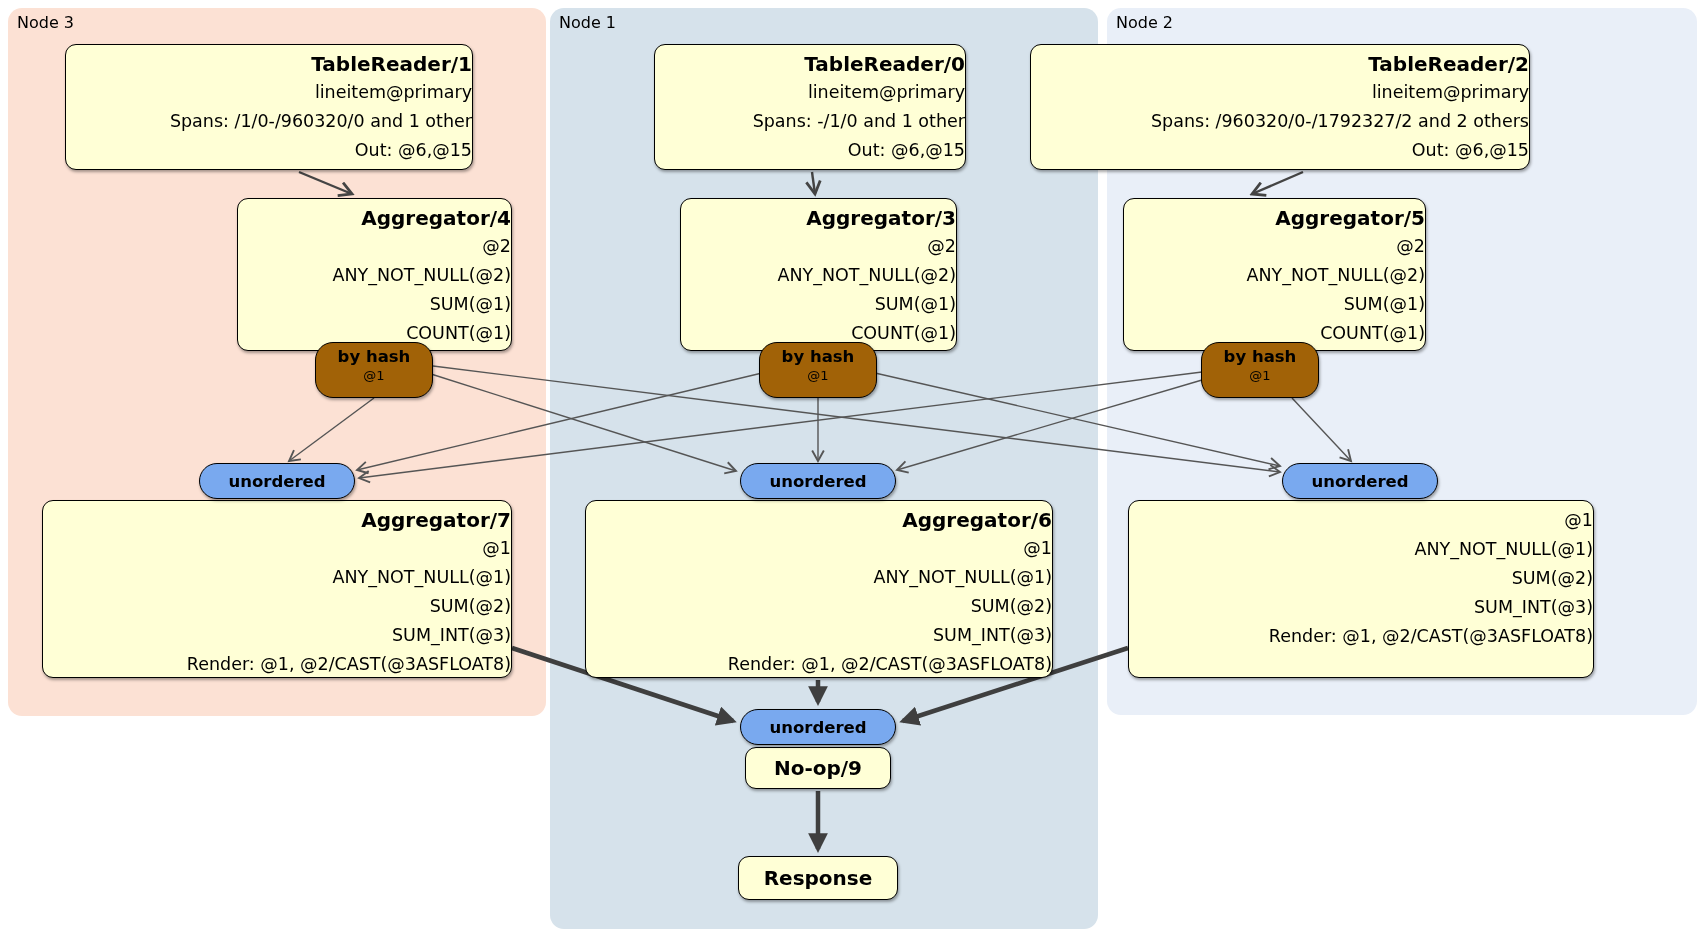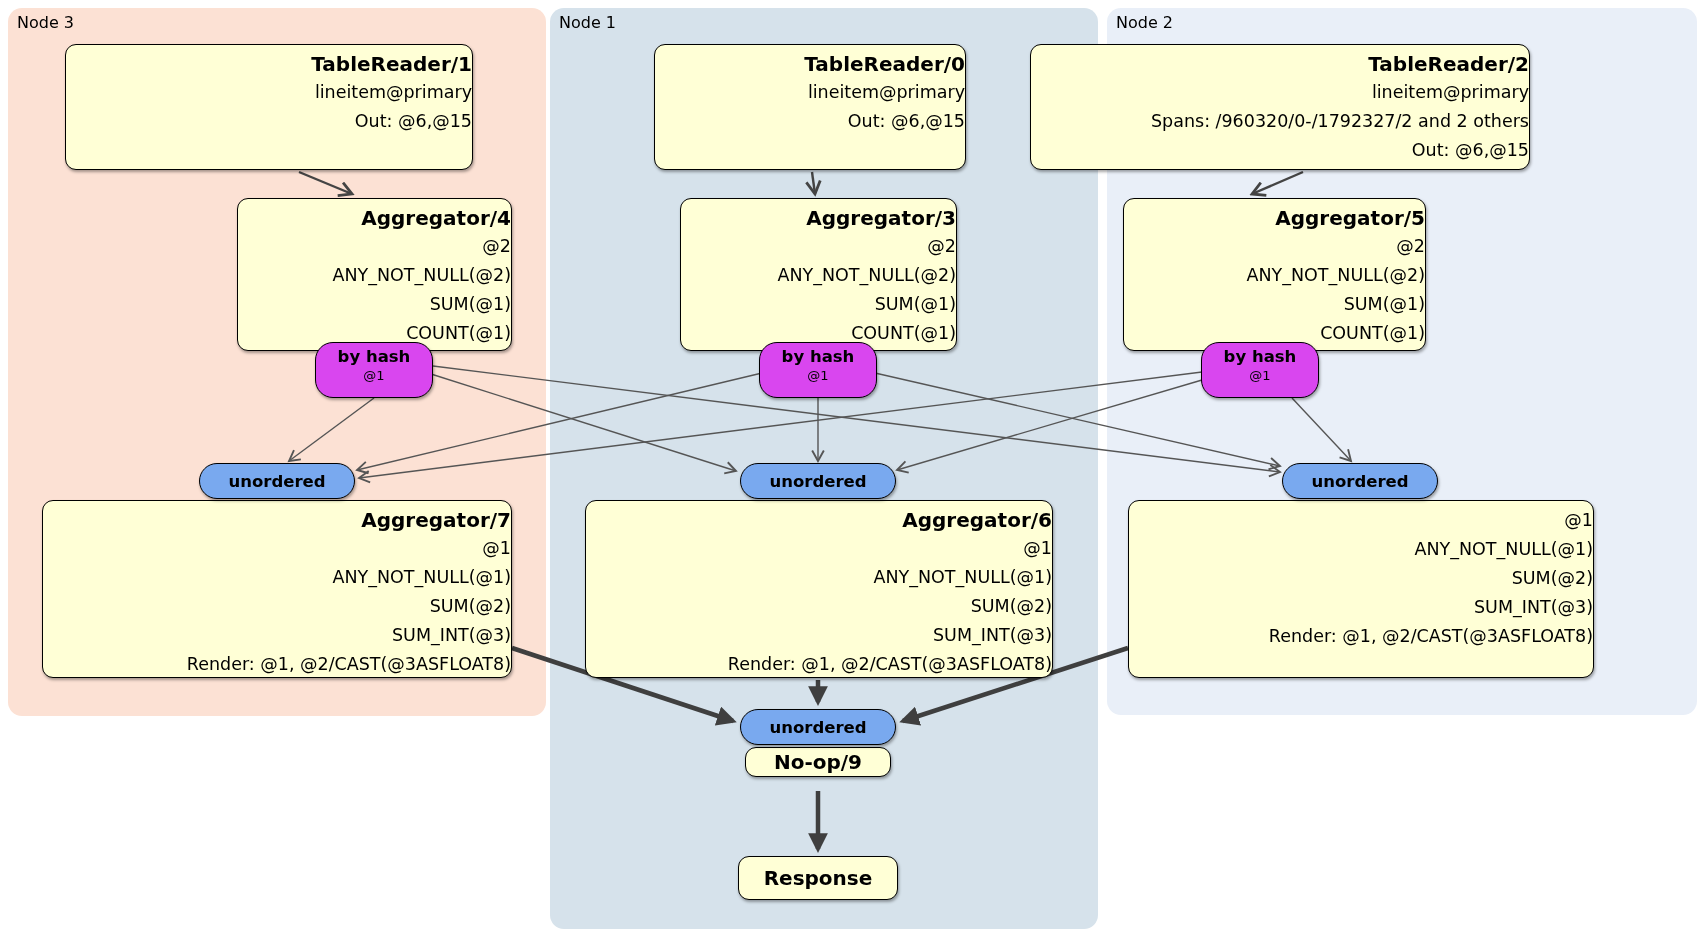--- a/index.html
+++ b/index.html
@@ -17,21 +17,21 @@
   .pbox{
     position:absolute;background:#ffffd6;border:1.6px solid #000;border-radius:11px;
     text-align:right;box-shadow:1px 2px 3px rgba(0,0,0,0.35);padding-top:5px;
     box-sizing:border-box;
   }
   .pbox-title{font-size:20px;font-weight:bold;line-height:28px;white-space:nowrap;}
   .pbox-line{font-size:17.5px;line-height:29px;white-space:nowrap;}
   .onebox{display:flex;align-items:center;justify-content:center;padding-top:0;}
   .onebox .pbox-title{line-height:normal;}
   .router{
-    position:absolute;background:#d946ef;border:1.6px solid #000;border-radius:18px;
+    position:absolute;background:#a16207;border:1.6px solid #000;border-radius:18px;
     text-align:center;box-shadow:1px 2px 3px rgba(0,0,0,0.35);box-sizing:border-box;
     padding-top:4px;z-index:3;
   }
   .router-label{font-size:16.5px;font-weight:bold;line-height:20px;}
   .router-sub{font-size:13px;line-height:17px;}
   .stream{
     position:absolute;background:#79a9ef;border:1.7px solid #000;border-radius:18px;
     text-align:center;font-size:16.5px;font-weight:bold;
     box-shadow:1px 2px 3px rgba(0,0,0,0.35);box-sizing:border-box;z-index:3;
     display:flex;align-items:center;justify-content:center;
@@ -87,25 +87,27 @@
       <line x1="512" y1="648" x2="733" y2="721" marker-end="url(#mThick)"></line>
       <line x1="818" y1="680" x2="818" y2="702" marker-end="url(#mThick)"></line>
       <line x1="1128" y1="648" x2="903" y2="721" marker-end="url(#mThick)"></line>
       <line x1="818" y1="791" x2="818" y2="849" marker-end="url(#mThick)"></line>
     </g>
   </svg>
 
   <div class="pbox" style="left:65px;top:44px;width:408px;height:126px;">
     <div class="pbox-title">TableReader/1</div>
     <div class="pbox-line">lineitem@primary</div>
+    <div class="pbox-line">Spans: /1/0-/960320/0 and 1 other</div>
     <div class="pbox-line">Out: @6,@15</div>
   </div>
   <div class="pbox" style="left:654px;top:44px;width:312px;height:126px;padding-left:24px;">
     <div class="pbox-title">TableReader/0</div>
     <div class="pbox-line">lineitem@primary</div>
+    <div class="pbox-line">Spans: -/1/0 and 1 other</div>
     <div class="pbox-line">Out: @6,@15</div>
   </div>
   <div class="pbox" style="left:1030px;top:44px;width:500px;height:126px;">
     <div class="pbox-title">TableReader/2</div>
     <div class="pbox-line">lineitem@primary</div>
     <div class="pbox-line">Spans: /960320/0-/1792327/2 and 2 others</div>
     <div class="pbox-line">Out: @6,@15</div>
   </div>
 
   <div class="pbox" style="left:237px;top:198px;width:275px;height:153px;">
@@ -173,20 +175,20 @@
     <div class="pbox-line">@1</div>
     <div class="pbox-line">ANY_NOT_NULL(@1)</div>
     <div class="pbox-line">SUM(@2)</div>
     <div class="pbox-line">SUM_INT(@3)</div>
     <div class="pbox-line">Render: @1, @2/CAST(@3ASFLOAT8)</div>
   </div>
 
   <div class="stream" style="left:740px;top:709px;width:156px;height:36px;">
     <span>unordered</span>
   </div>
-  <div class="pbox onebox" style="left:745px;top:747px;width:146px;height:30px;">
+  <div class="pbox onebox" style="left:745px;top:747px;width:146px;height:42px;">
     <div class="pbox-title">No-op/9</div>
   </div>
   <div class="pbox onebox" style="left:738px;top:856px;width:160px;height:44px;">
     <div class="pbox-title">Response</div>
   </div>
 
 </div>
 
 </body></html>

